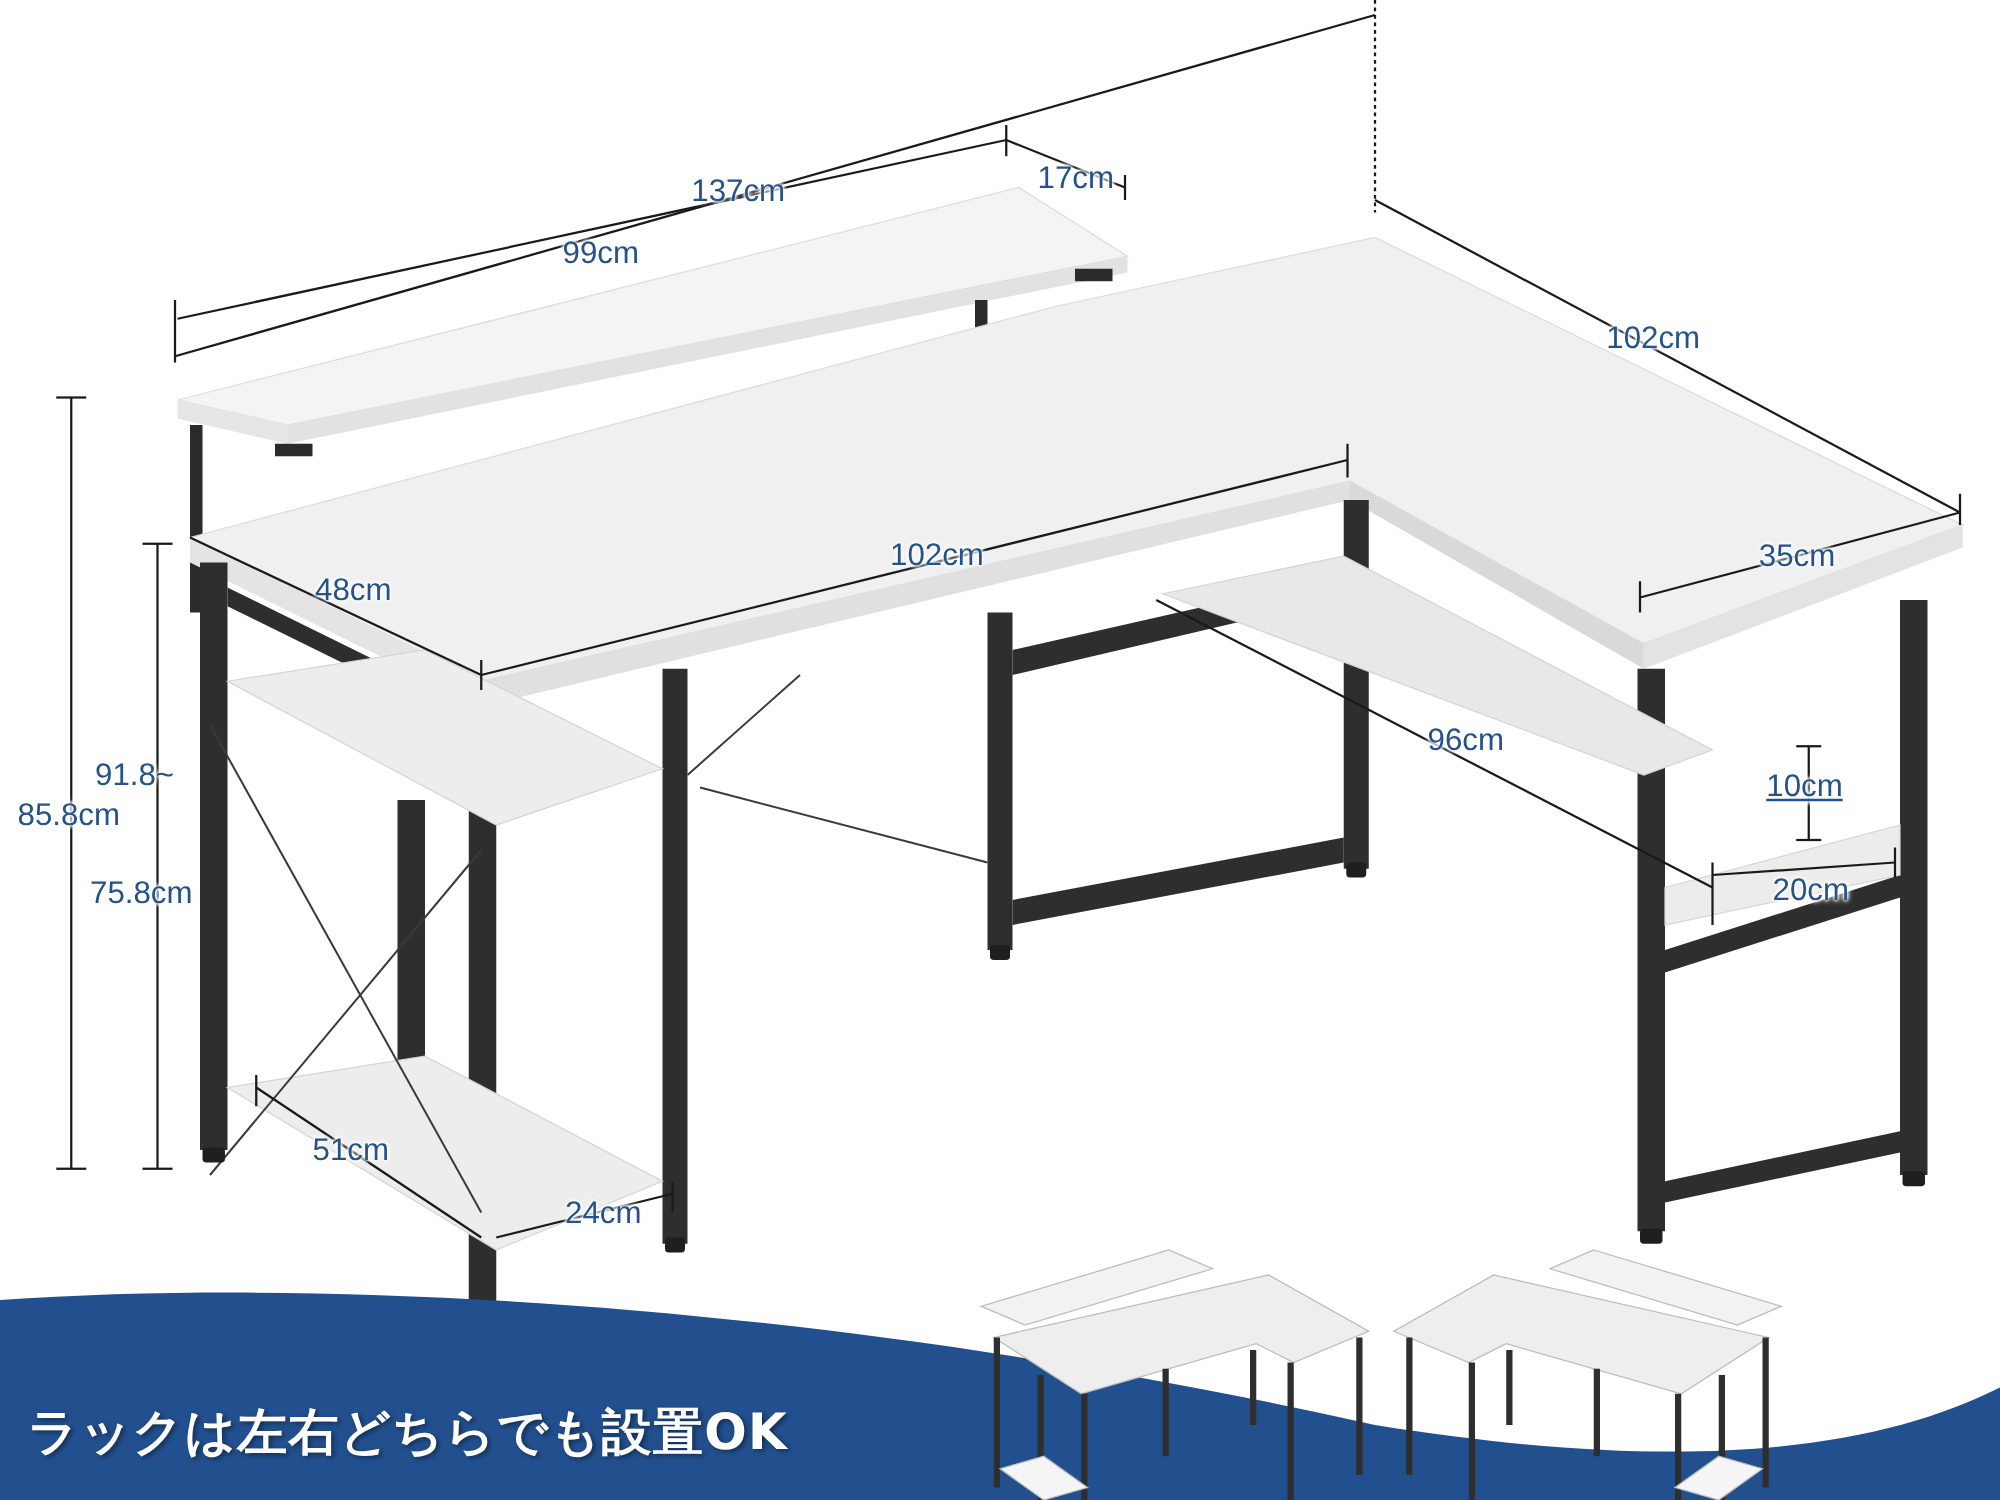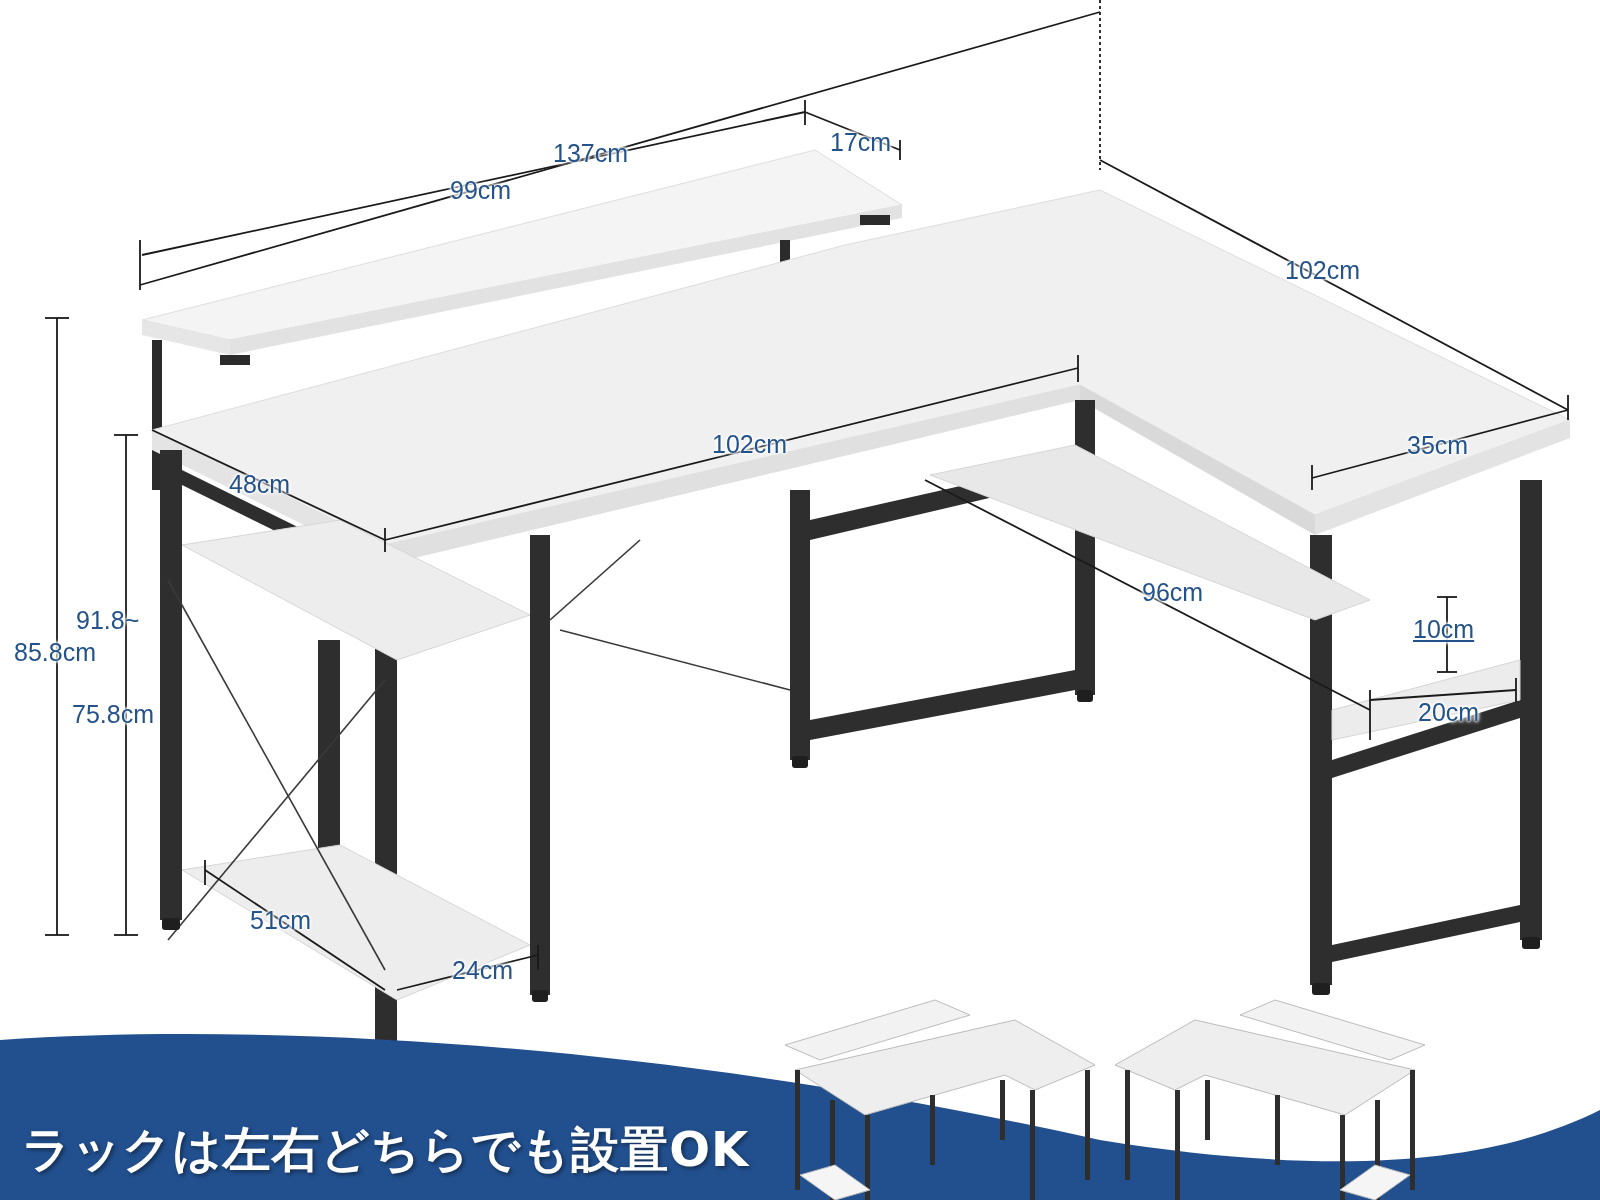--- a/index.html
+++ b/index.html
@@ -1,20 +1,20 @@
 <!DOCTYPE html>
 <html><head>
 <meta charset="utf-8">
 <style>
   html,body{margin:0;padding:0;background:#fff;}
   body{width:1600px;height:1200px;position:relative;overflow:hidden;font-family:"Liberation Sans","DejaVu Sans",sans-serif;}
   svg.main{position:absolute;left:0;top:0;width:1600px;height:1200px;}
   .dim{position:absolute;color:#24528a;font-size:25px;font-family:"Liberation Sans",sans-serif;white-space:nowrap;line-height:1;
        text-shadow:0 0 3px #fff,0 0 3px #fff,0 0 4px #fff,0 0 5px #fff;}
-  .caption{position:absolute;left:22px;top:1118px;font-size:48px;font-weight:bold;color:#fff;letter-spacing:1px;
+  .caption{position:absolute;left:22px;top:1118px;font-size:40px;font-weight:bold;color:#fff;letter-spacing:1px;
            font-family:"DejaVu Sans",sans-serif;text-shadow:2px 2px 4px rgba(0,0,0,0.45);white-space:nowrap;}
 </style>
 </head>
 <body>
 
 <svg class="main" viewBox="0 0 1600 1200" xmlns="http://www.w3.org/2000/svg">
 
   <g>
     <polygon points="142,320 815,150 902,205 230,340" fill="#f4f4f4" stroke="#ddd"></polygon>
     <polygon points="142,320 230,340 230,355 142,335" fill="#e6e6e6"></polygon>
@@ -135,25 +135,25 @@
       <rect x="80" y="80" width="5" height="60"></rect>
       <rect x="50" y="90" width="5" height="110"></rect>
       <rect x="0" y="70" width="5" height="110"></rect>
     </g>
     <polygon points="285,175 250,165 215,190 250,200" fill="#f5f5f5" stroke="#bbb"></polygon>
   </g>
 </svg>
 
 <div class="dim" style="left:553px;top:108px;margin-top:33px;">137cm</div>
 <div class="dim" style="left:830px;top:130px;">17cm</div>
-<div class="dim" style="left:450px;top:178px;">99cm</div>
+<div class="dim" style="left:450px;top:190px;">99cm</div>
 <div class="dim" style="left:1285px;top:258px;">102cm</div>
 <div class="dim" style="left:712px;top:432px;">102cm</div>
 <div class="dim" style="left:1407px;top:433px;">35cm</div>
-<div class="dim" style="left:229px;top:460px;margin-top:12px;">48cm</div>
+<div class="dim" style="left:252px;top:460px;">48cm</div>
 <div class="dim" style="left:1142px;top:580px;">96cm</div>
 <div class="dim" style="left:1413px;top:617px;text-decoration:underline;">10cm</div>
 <div class="dim" style="left:1418px;top:700px;">20cm</div>
 <div class="dim" style="left:28px;top:608px;margin-left:48px;">91.8~</div>
 <div class="dim" style="left:14px;top:640px;">85.8cm</div>
 <div class="dim" style="left:72px;top:702px;">75.8cm</div>
 <div class="dim" style="left:250px;top:908px;">51cm</div>
 <div class="dim" style="left:452px;top:958px;">24cm</div>
 
 <div class="caption">ラックは左右どちらでも設置OK</div>

